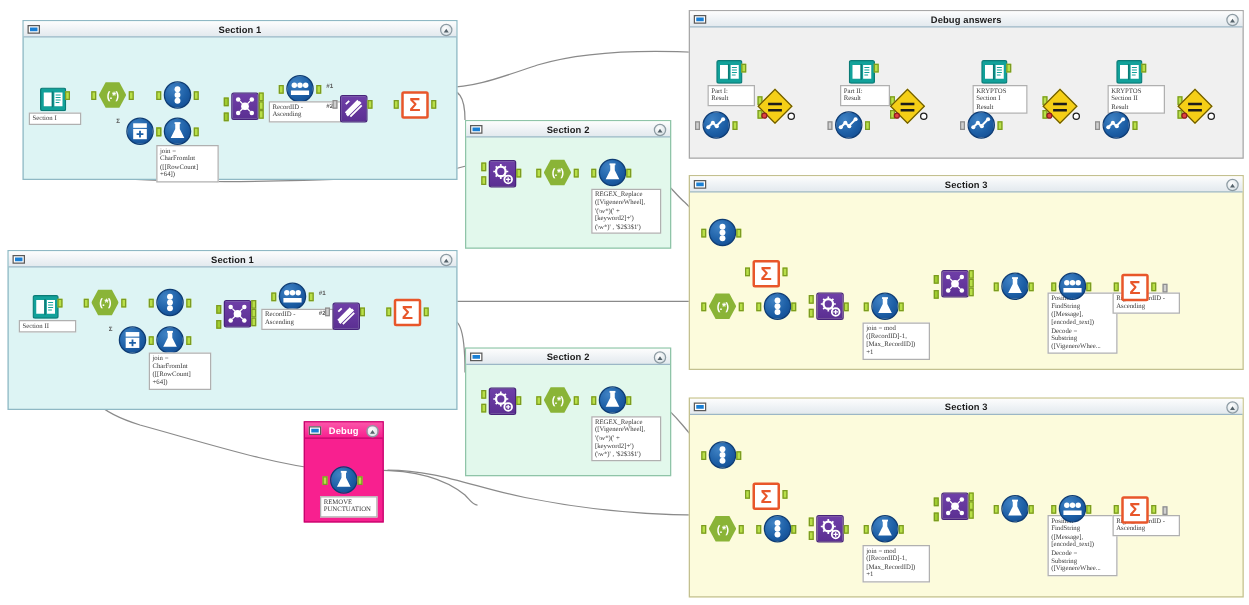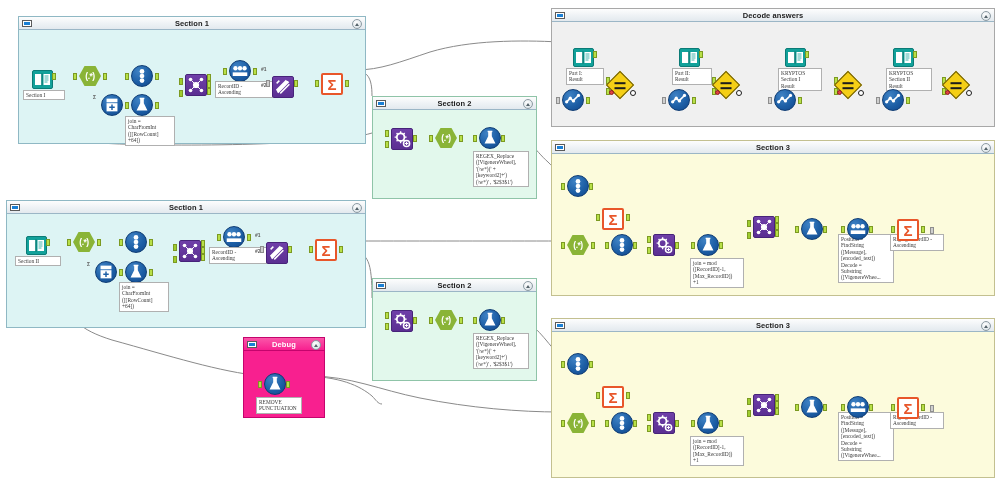--- a/index.html
+++ b/index.html
@@ -517,21 +517,21 @@
       </div>
       <span class="anchor" style="left:128px; top:25px;"></span>
       <div class="ann" style="left:100px; top:41px; width:56px;">REGEX_Replace
 ([VigenereWheel],
 '(\w*)(' +
 [keyword2]+')
 (\w*)' , '$2$3$1')</div>
     </div>
   </div>
 
-  <div class="container c-pink" style="left:243px; top:337px; width:82px; height:81px;">
+  <div class="container c-pink" style="left:243px; top:337px; width:64px; height:81px;">
     <div class="cbar">
       <span class="toggleic">
           <i></i>
         </span>
       <span>Debug</span>
       <span class="collapse"></span>
     </div>
     <div class="cbody">
       <span class="anchor" style="left:14px; top:30px;"></span>
       <div class="tool t-circle" style="left:20px; top:22px;">
@@ -544,21 +544,21 @@
       <div class="ann" style="left:12px; top:46px; width:46px;">REMOVE
 PUNCTUATION</div>
     </div>
   </div>
 
   <div class="container c-grey" style="left:551px; top:8px; width:444px; height:119px;">
     <div class="cbar">
       <span class="toggleic">
           <i></i>
         </span>
-      <span>Decode answers</span>
+      <span>Debug answers</span>
       <span class="collapse"></span>
     </div>
     <div class="cbody">
 
       <div class="tool t-input" style="left:20px; top:24px;">
         <svg width="21" height="19" viewBox="0 0 21 19">
           <rect x="0.5" y="0.5" width="20" height="18" rx="1.5" fill="#12a19a" stroke="#0b7b76"></rect>
           <path d="M3 4 h6.5 v11 H3z" fill="#ffffff"></path>
             <path d="M11.5 4 h6.5 v11 h-6.5z" fill="#ffffff"></path>
           <path d="M10 3.2 v12.6" stroke="#0b7b76" stroke-width="1.3"></path>

